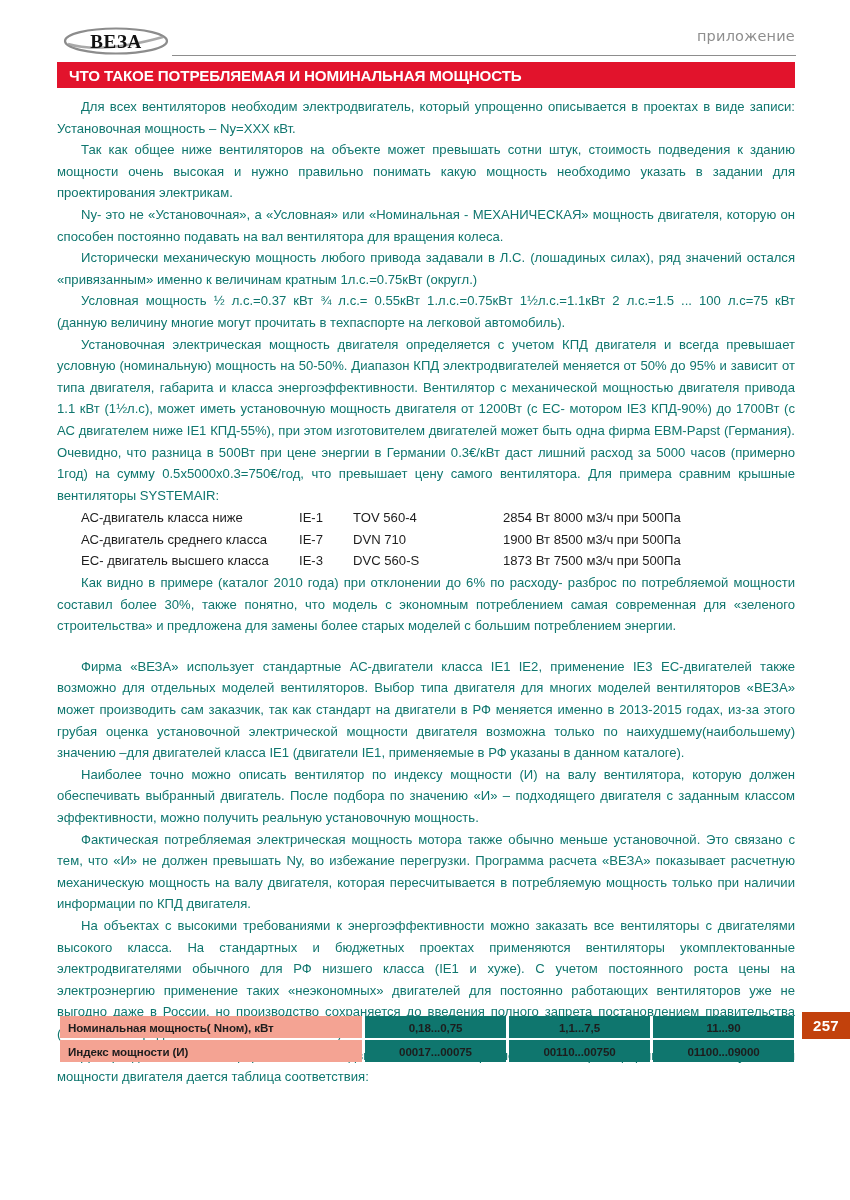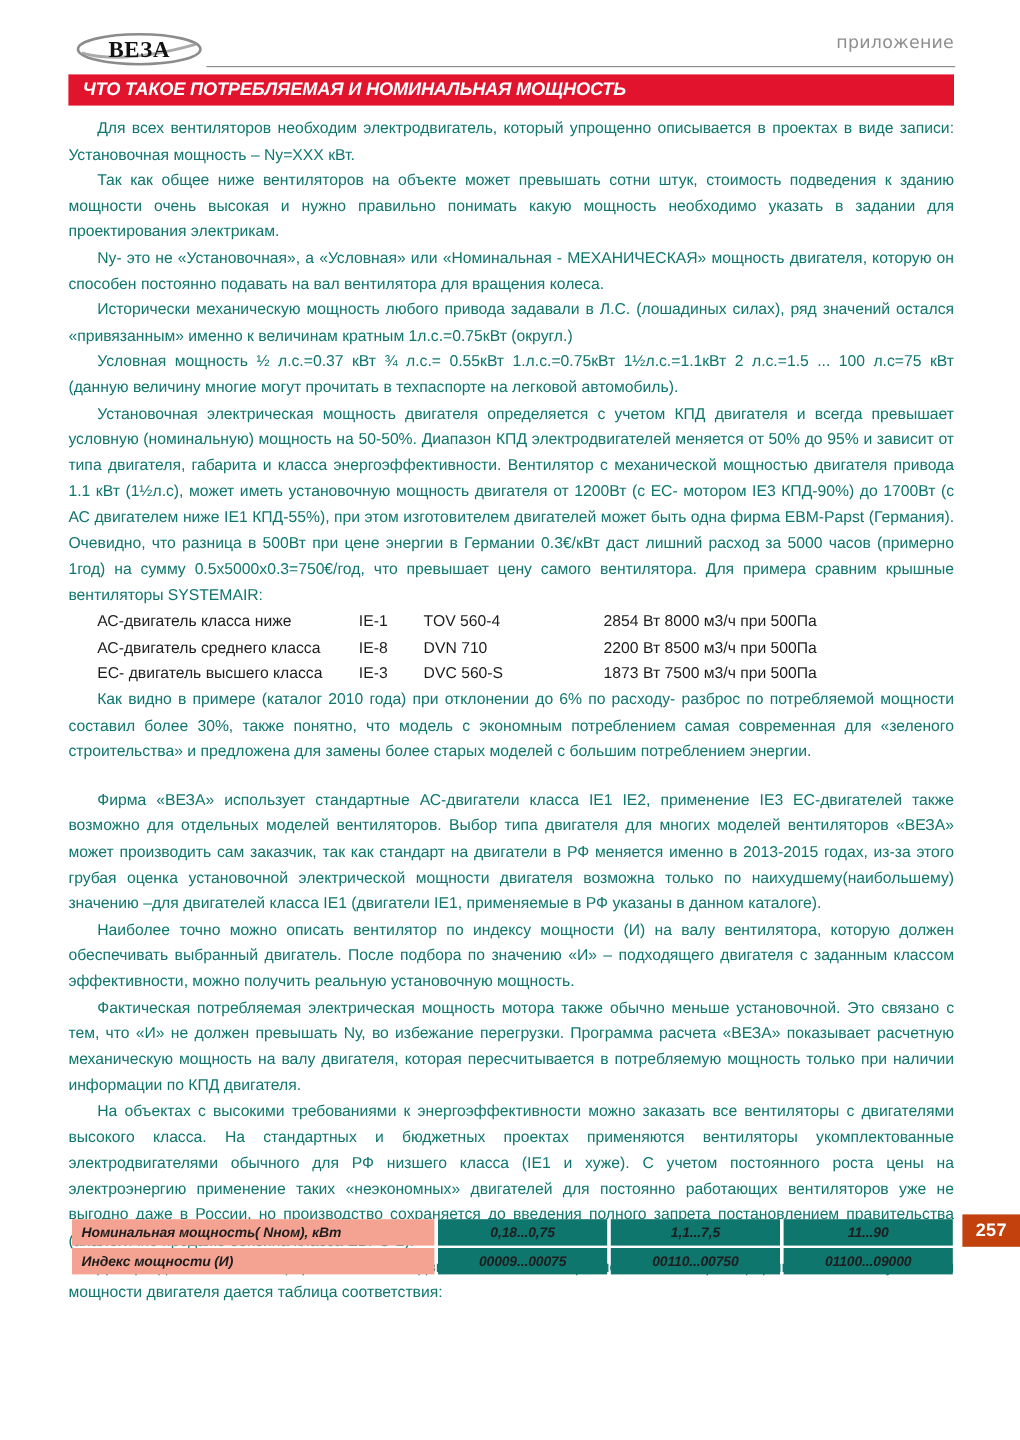--- a/index.html
+++ b/index.html
@@ -59,21 +59,20 @@
   }
 
   
   .title-bar {
     position: absolute;
     left: 57px;
     top: 62px;
     width: 738px;
     height: 26px;
     background: #e2132c;
-    font-style: italic;
   }
   .title-bar .title-text {
     position: absolute;
     left: 12px;
     top: 50%;
     transform: translateY(-50%);
     color: #ffffff;
     font-size: 15.2px;
     font-weight: bold;
     letter-spacing: -0.15px;
@@ -124,21 +123,20 @@
     position: absolute;
     left: 57px;
     top: 1014px;
     width: 740px;
   }
   table.spec-table {
     border-collapse: separate;
     border-spacing: 3px 2px;
     width: 740px;
     table-layout: fixed;
-    font-style: italic;
   }
   table.spec-table td {
     height: 22px;
     font-size: 11.6px;
     font-weight: bold;
     font-family: "Liberation Sans", sans-serif;
     color: #1d1d1d;
     padding: 0 8px;
     vertical-align: middle;
   }
@@ -209,23 +207,23 @@
 
     <div class="motor-list">
       <div class="motor-row">
         <span class="c-name">АС-двигатель класса ниже</span>
         <span class="c-class">IE-1</span>
         <span class="c-model">TOV 560-4</span>
         <span class="c-spec">2854 Вт 8000 м3/ч при 500Па</span>
       </div>
       <div class="motor-row">
         <span class="c-name">АС-двигатель среднего класса</span>
-        <span class="c-class">IE-8</span>
+        <span class="c-class">IE-7</span>
         <span class="c-model">DVN 710</span>
-        <span class="c-spec">2200 Вт 8500 м3/ч при 500Па</span>
+        <span class="c-spec">1900 Вт 8500 м3/ч при 500Па</span>
       </div>
       <div class="motor-row">
         <span class="c-name">ЕС- двигатель высшего класса</span>
         <span class="c-class">IE-3</span>
         <span class="c-model">DVC 560-S</span>
         <span class="c-spec">1873 Вт 7500 м3/ч при 500Па</span>
       </div>
     </div>
 
     <p class="para">Как видно в примере (каталог 2010 года) при отклонении до 6% по расходу- разброс по потребляемой мощности составил более 30%, также понятно, что модель с экономным потреблением самая современная для «зеленого строительства» и предложена для замены более старых моделей с большим потреблением энергии.</p>
@@ -243,21 +241,21 @@
     <table class="spec-table">
       <tbody>
         <tr>
           <td class="lbl">Номинальная мощность( Nном), кВт</td>
           <td class="val">0,18...0,75</td>
           <td class="val">1,1...7,5</td>
           <td class="val">11...90</td>
         </tr>
         <tr>
           <td class="lbl">Индекс мощности (И)</td>
-          <td class="val">00009...00075</td>
+          <td class="val">00017...00075</td>
           <td class="val">00110...00750</td>
           <td class="val">01100...09000</td>
         </tr>
       </tbody>
     </table>
   </div>
 
   <div class="page-badge">257</div>
 
 </div>

